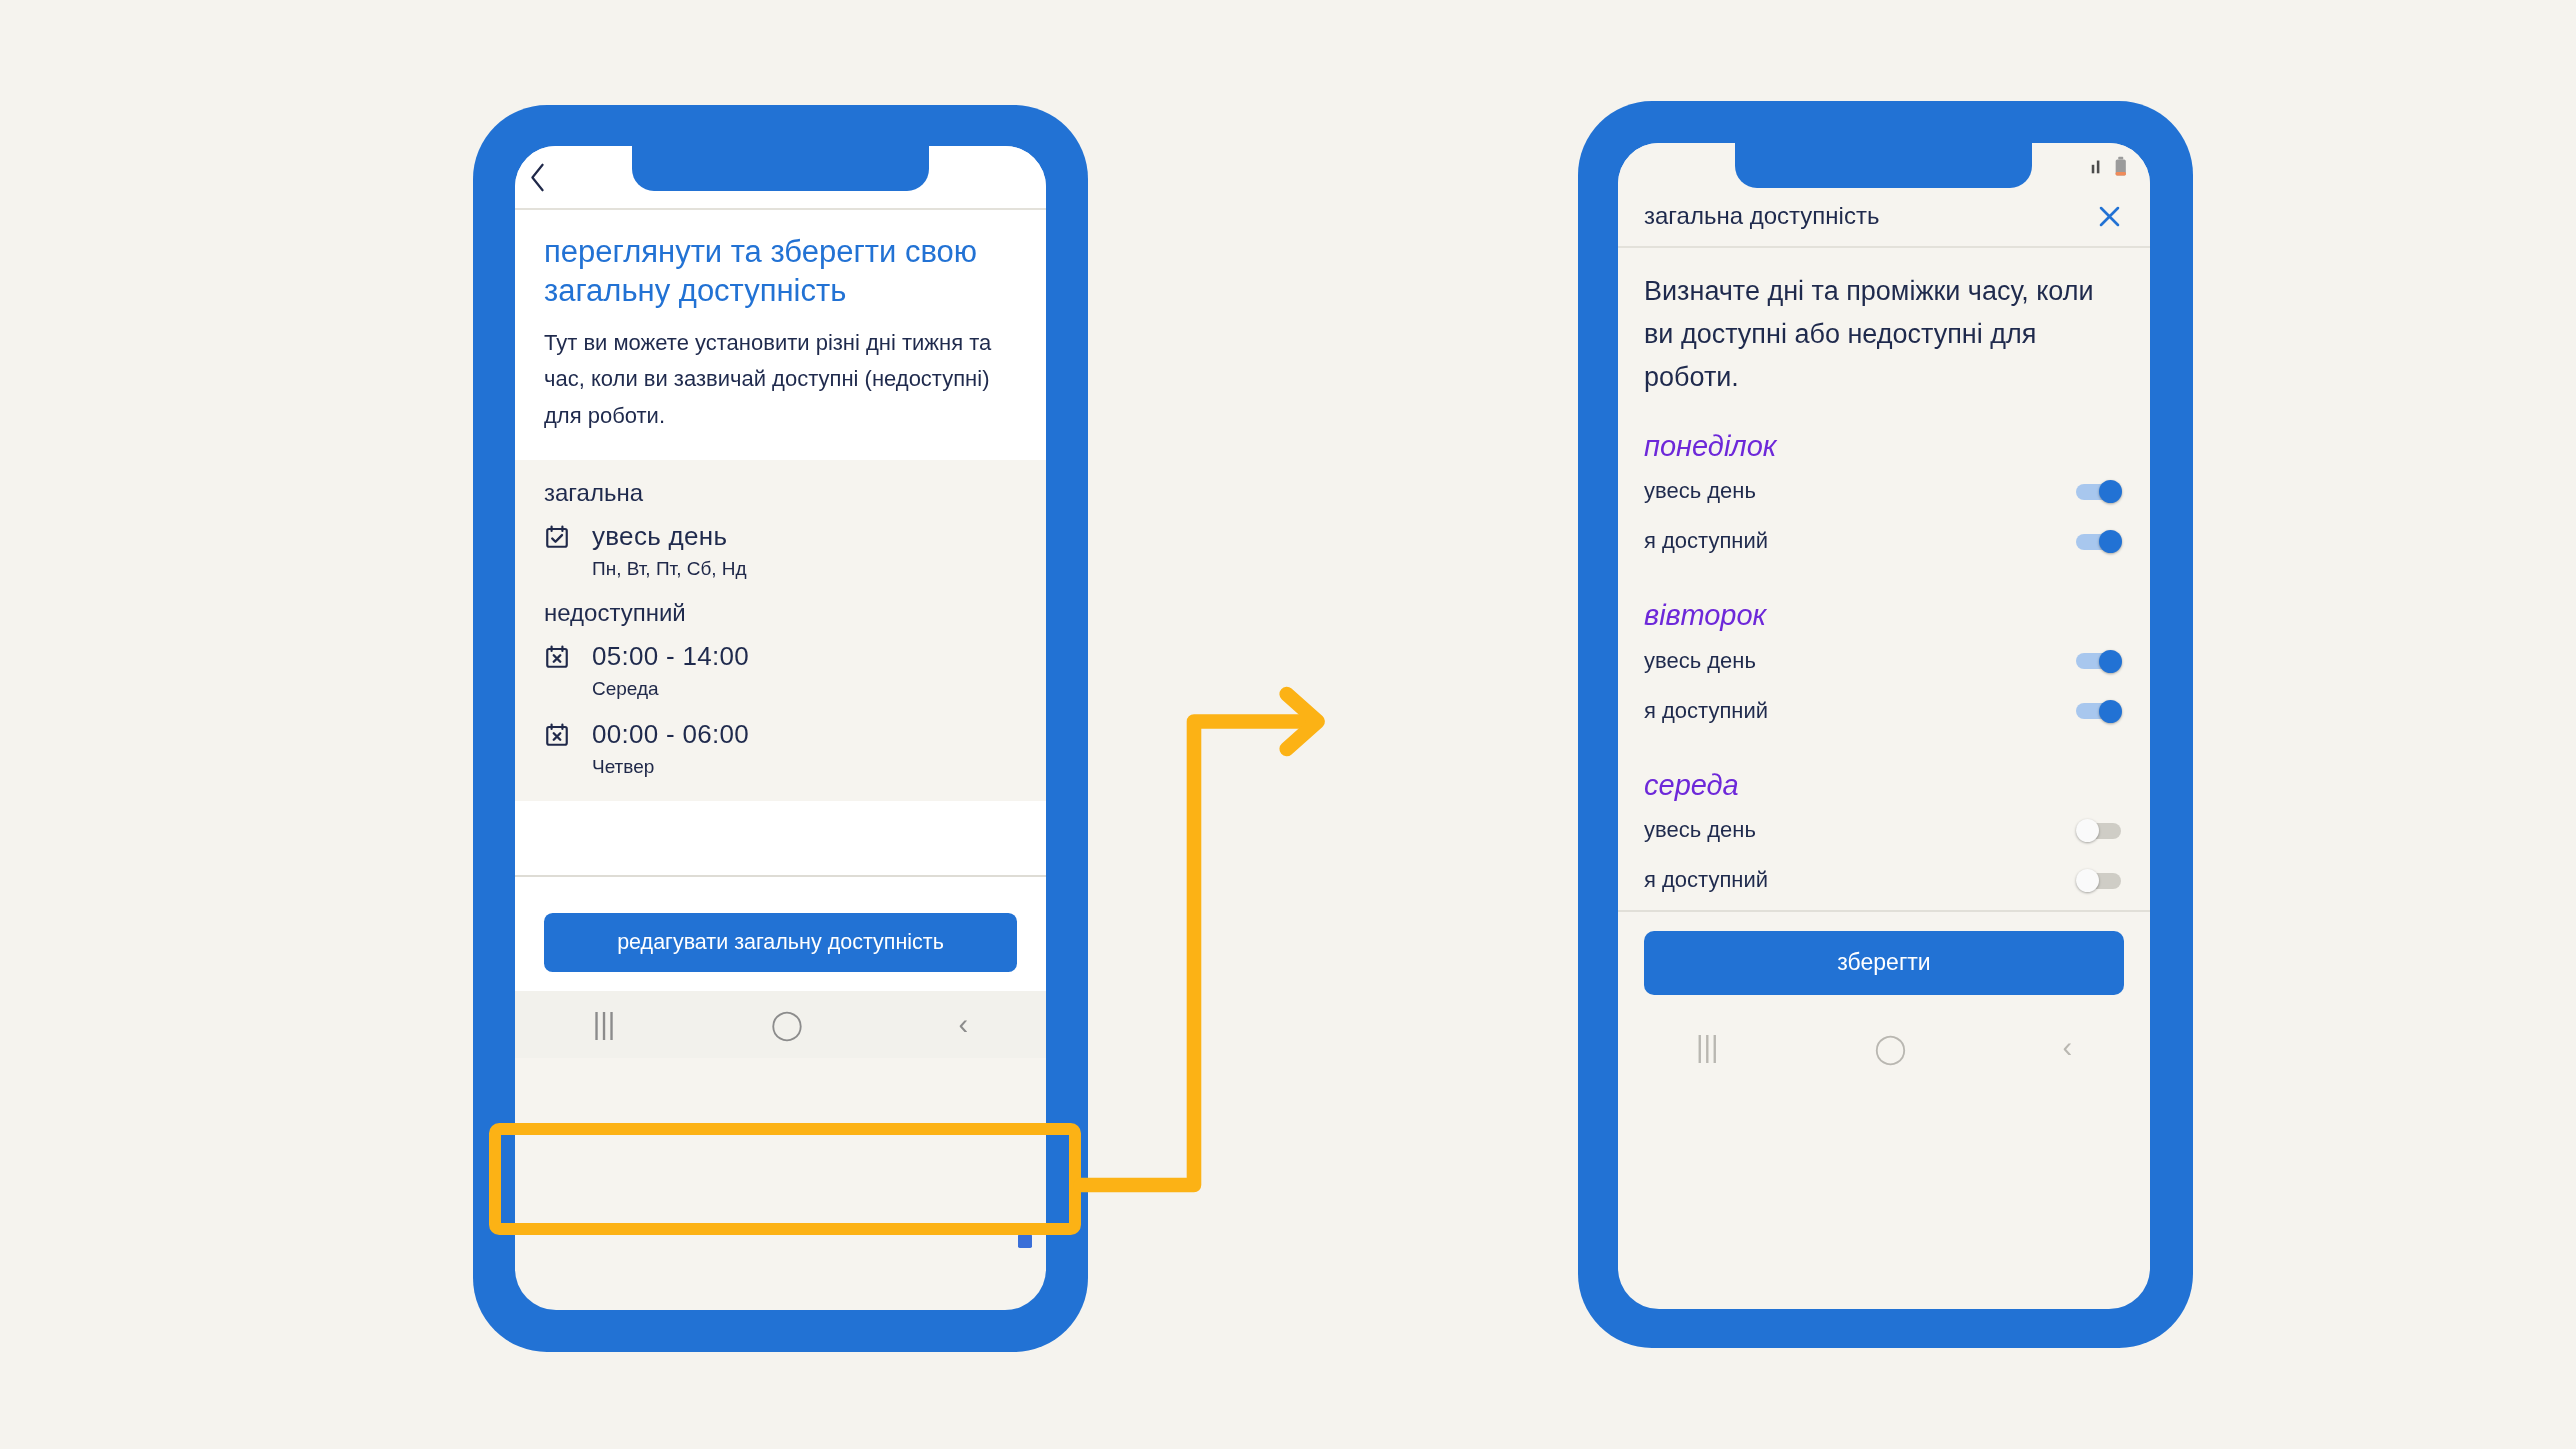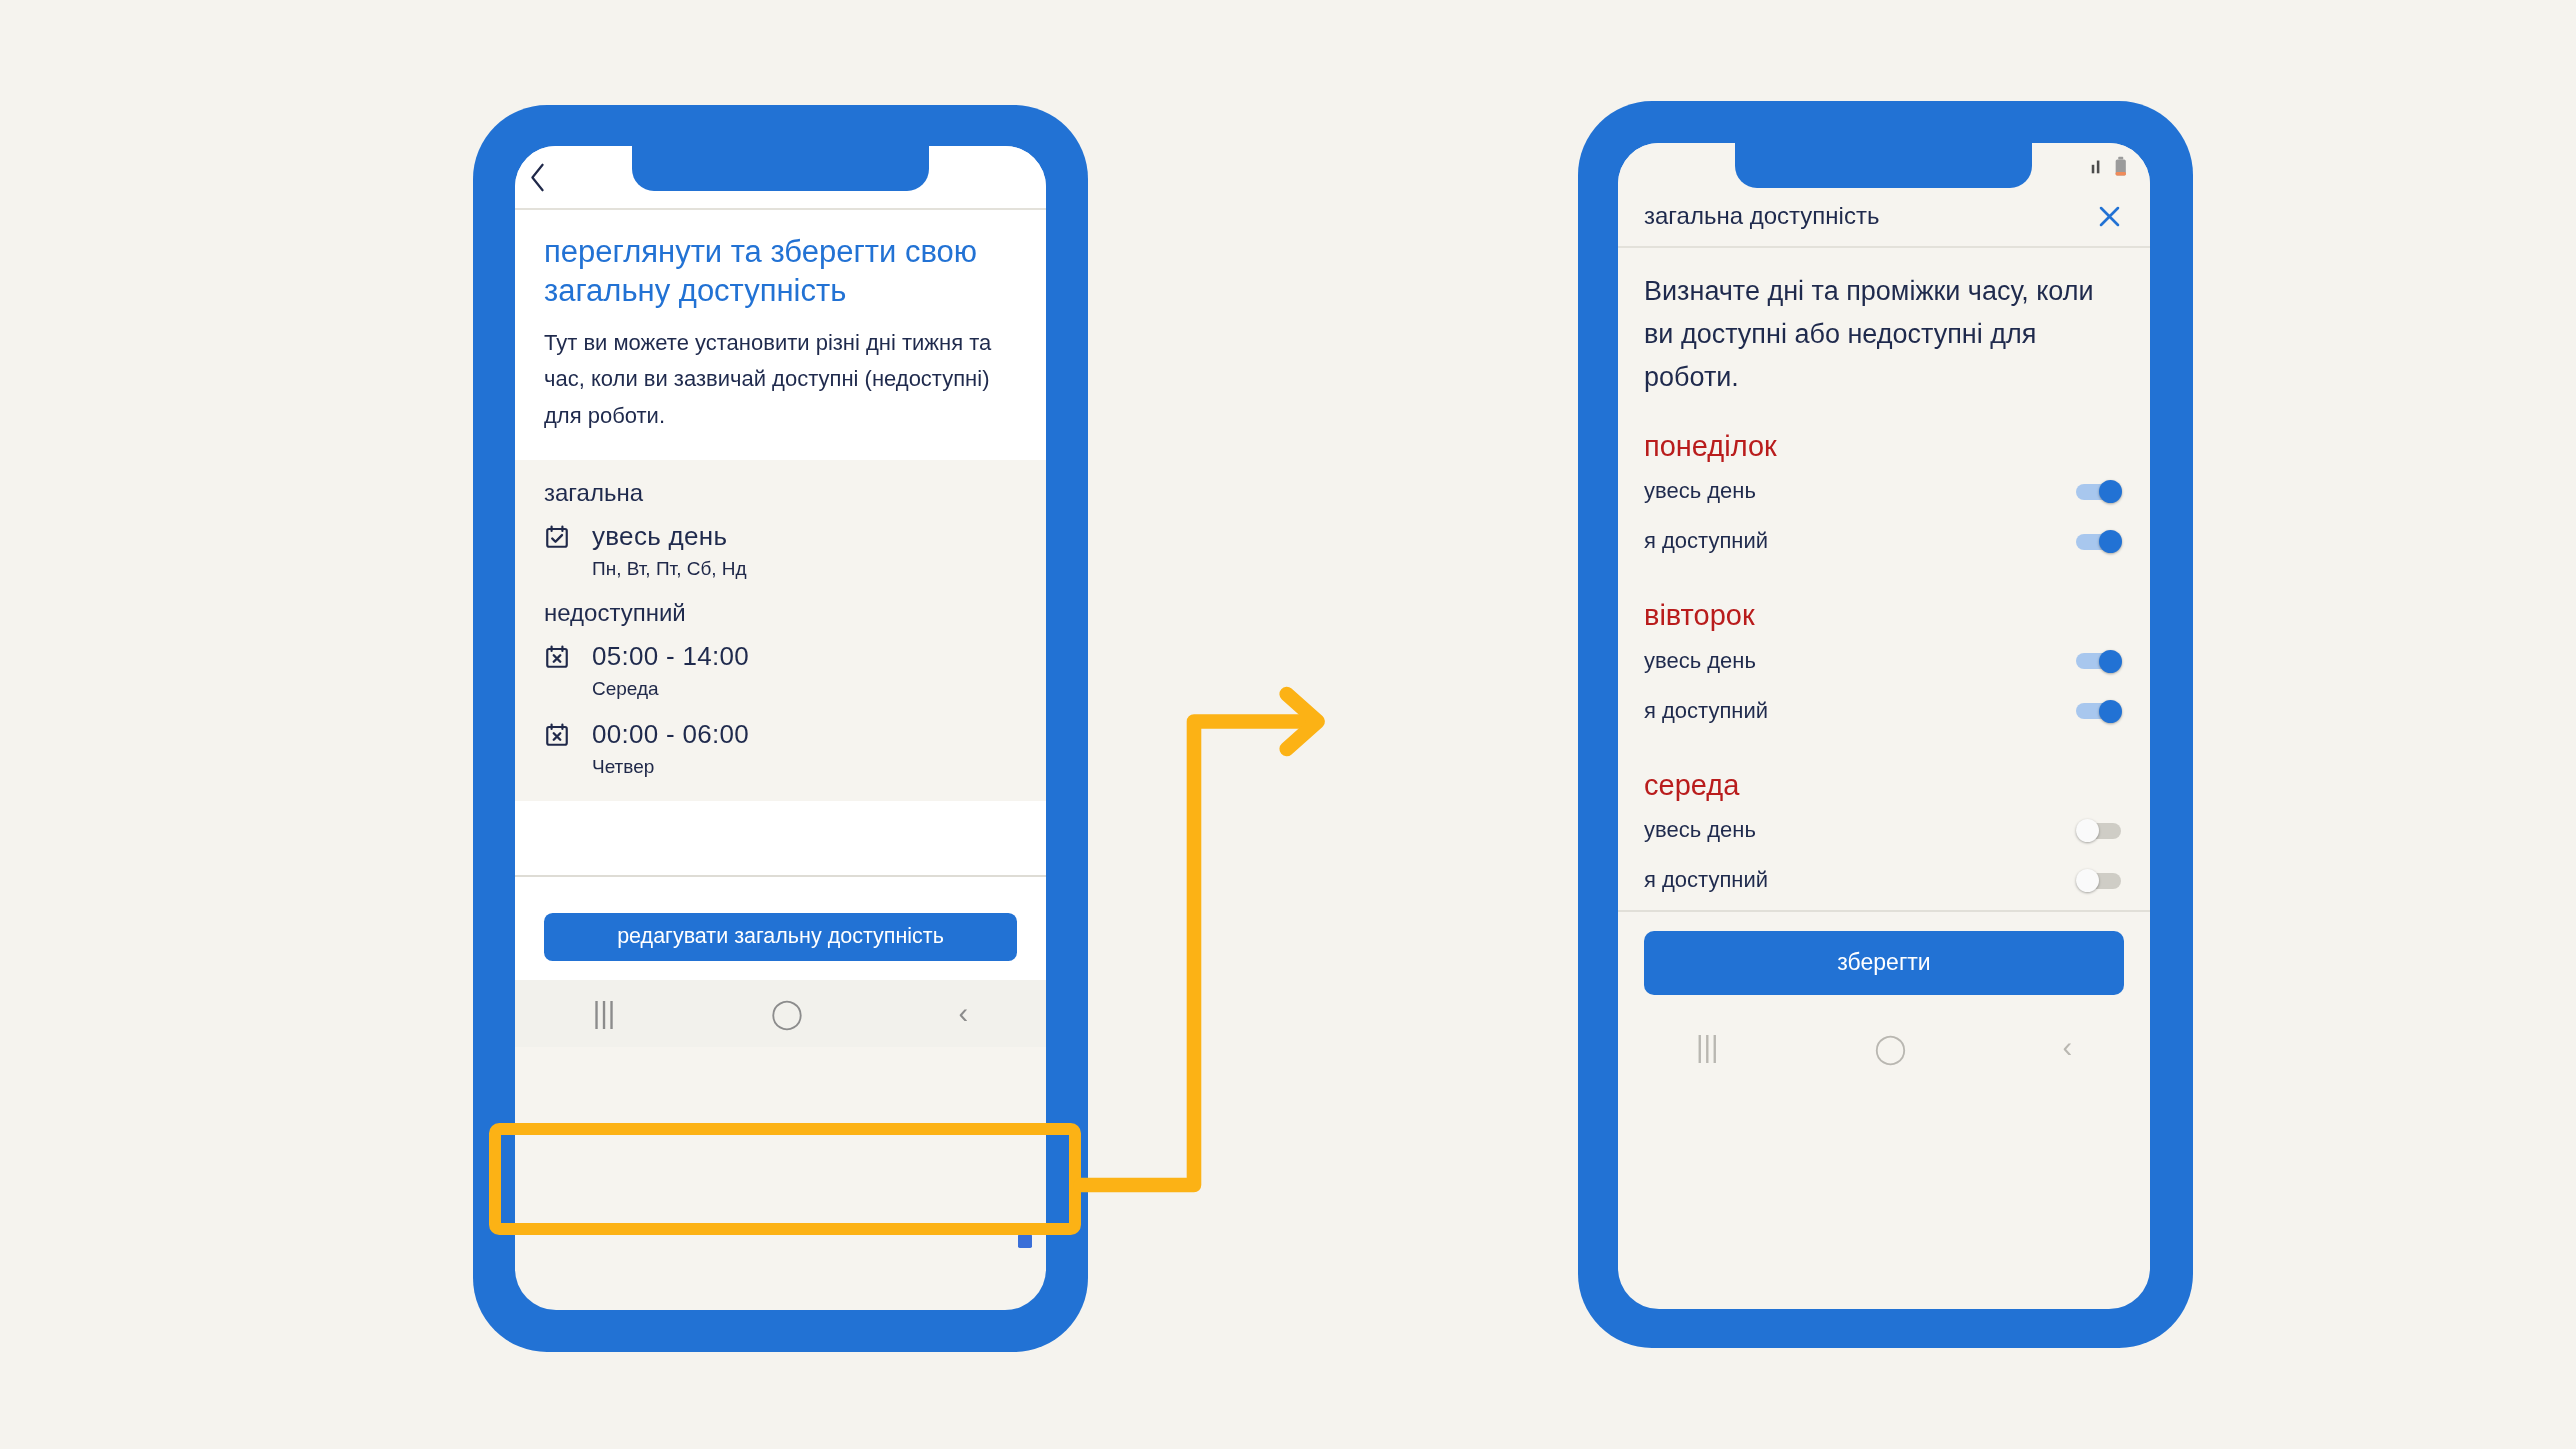--- a/index.html
+++ b/index.html
@@ -108,21 +108,21 @@
   .cta-wrap {
     background: #ffffff;
     padding: 13.7px 29px 19px 29px;
   }
   .cta {
     background: #2272d4;
     color: #ffffff;
     border: none;
     border-radius: 8.6px;
     width: 100%;
-    height: 48px;
+    height: 59px;
     font-size: 21.5px;
     font-family: "Liberation Sans", sans-serif;
     cursor: pointer;
   }
 
   .navbar {
     background: #f2f1ec;
     height: 67px;
     display: flex;
     align-items: center;
@@ -151,24 +151,25 @@
   .close-x { color: #2272d4; display: flex; align-items: center; }
 
   .sheet-desc {
     background: #f6f4ef;
     color: #1f2a4d;
     font-size: 27px;
     line-height: 1.6;
     padding: 22px 26px 8.6px 26px;
   }
   .day-head {
-    color: #b91c1c;
+    color: #6d28d9;
     font-size: 29px;
     padding: 22px 26px 3.4px 26px;
     background: #f6f4ef;
+    font-style: italic;
   }
   .toggle-row {
     display: flex;
     align-items: center;
     background: #f6f4ef;
     padding: 12px 26px;
   }
   .toggle-label { flex: 1; font-size: 22px; color: #1f2a4d; }
 
   .switch {

